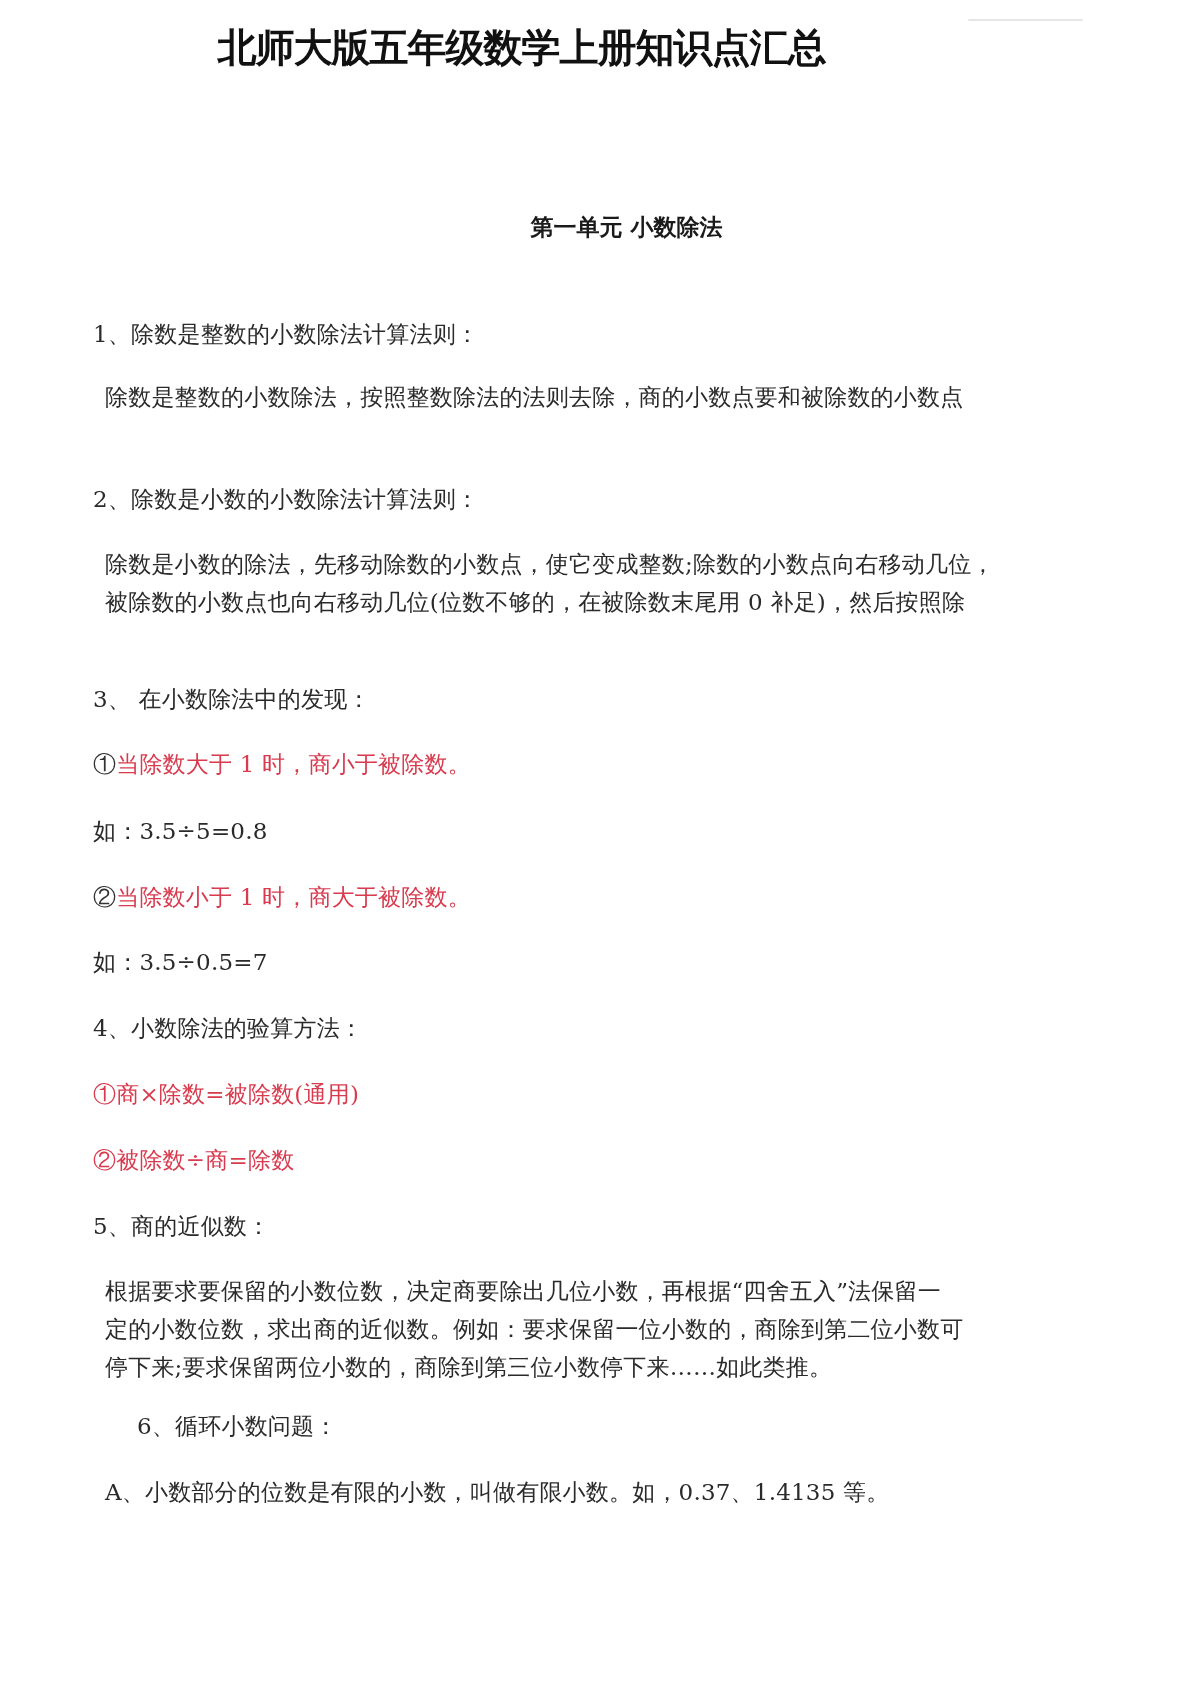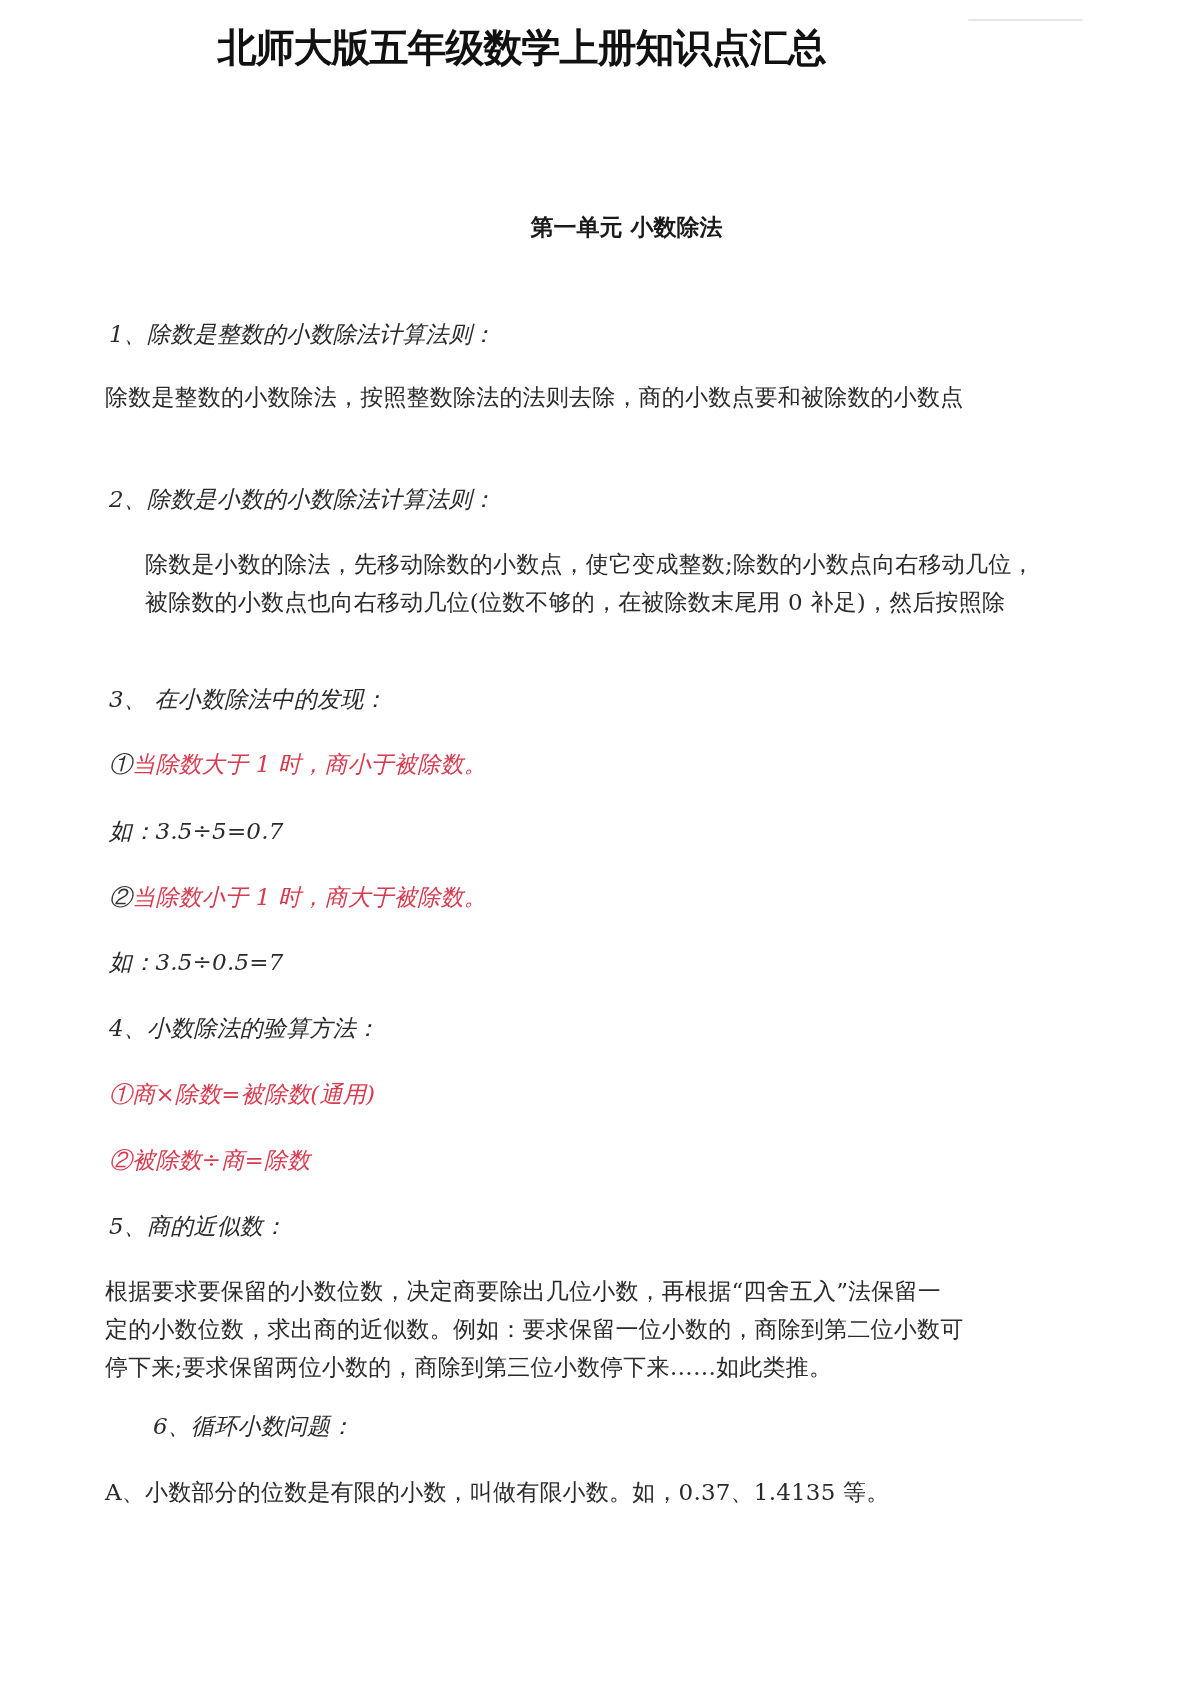--- a/index.html
+++ b/index.html
@@ -18,24 +18,23 @@
     position: absolute; left: 968px; top: 19px; width: 115px; height: 2px;
     background: #e6e6e6; border-radius: 1px;
   }
   .subtitle {
     position: absolute; left: 0; width: 1191px; top: 196px;
     text-align: center; font-family: "DejaVu Sans", "Liberation Sans", sans-serif;
     font-weight: bold; font-size: 23px; color: #1a1a1a; line-height: 30px;
     padding-left: 30px; box-sizing: border-box;
   }
   .line {
-    position: absolute; left: 109px; width: 1020px;
+    position: absolute; left: 93px; width: 1020px;
     font-size: 23px; line-height: 38px; white-space: nowrap;
     letter-spacing: 0.2px;
-    font-style: italic;
   }
   .para {
     position: absolute; left: 105px; width: 1020px;
     font-size: 23px; line-height: 38px; letter-spacing: 0.2px;
   }
   .para span { display: block; white-space: nowrap; }
   .red { color: #d83a4e; }
   .circ { color: #333; }
 </style>
 </head>
@@ -47,30 +46,30 @@
   <h1 class="title" style="margin:0;">北师大版五年级数学上册知识点汇总</h1>
 
   <h2 class="subtitle" style="margin:16px;">第一单元  小数除法</h2>
 
   <div class="line" style="top:315px;">1、除数是整数的小数除法计算法则：</div>
   <div class="para" style="top:378px;">
     <span>除数是整数的小数除法，按照整数除法的法则去除，商的小数点要和被除数的小数点</span>
   </div>
 
   <div class="line" style="top:480px;">2、除数是小数的小数除法计算法则：</div>
-  <div class="para" style="top:545px;margin-left:40px;">
+  <div class="para" style="top:545px;">
     <span>除数是小数的除法，先移动除数的小数点，使它变成整数;除数的小数点向右移动几位，</span>
     <span>被除数的小数点也向右移动几位(位数不够的，在被除数末尾用 0 补足)，然后按照除</span>
   </div>
 
   <div class="line" style="top:680px;">3、  在小数除法中的发现：</div>
   <div class="line" style="top:745px;">
     <span class="circ">①</span><span class="red">当除数大于 1 时，商小于被除数。</span>
   </div>
-  <div class="line" style="top:812px;">如：3.5÷5=0.7</div>
+  <div class="line" style="top:812px;">如：3.5÷5=0.8</div>
   <div class="line" style="top:878px;">
     <span class="circ">②</span><span class="red">当除数小于 1 时，商大于被除数。</span>
   </div>
   <div class="line" style="top:943px;">如：3.5÷0.5=7</div>
 
   <div class="line" style="top:1009px;">4、小数除法的验算方法：</div>
   <div class="line" style="top:1075px;">
     <span class="red">①</span><span class="red">商×除数=被除数(通用)</span>
   </div>
   <div class="line" style="top:1141px;">

